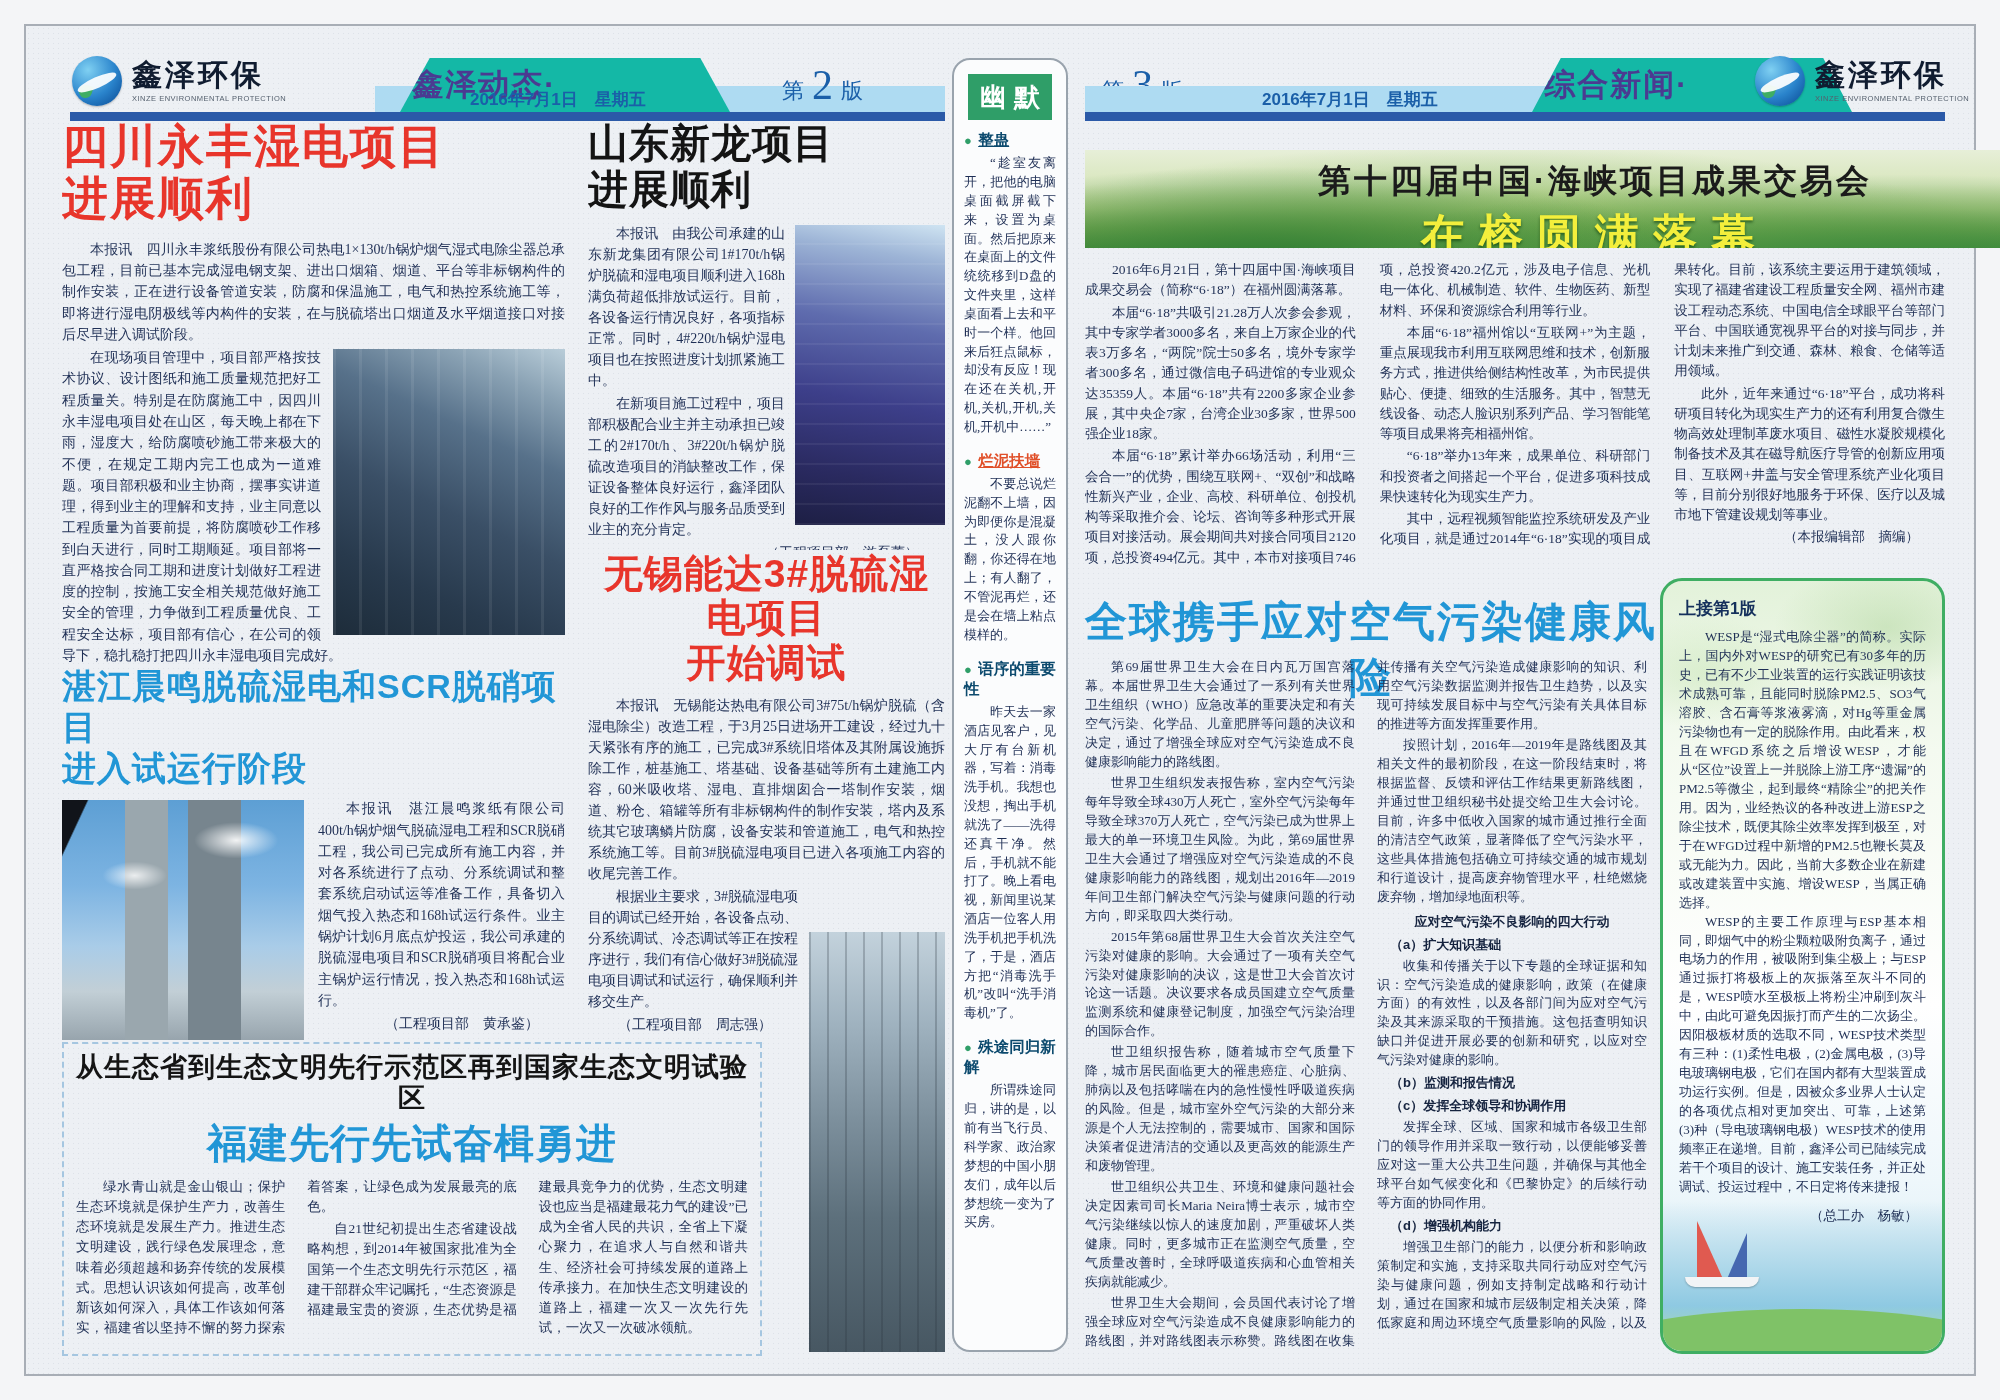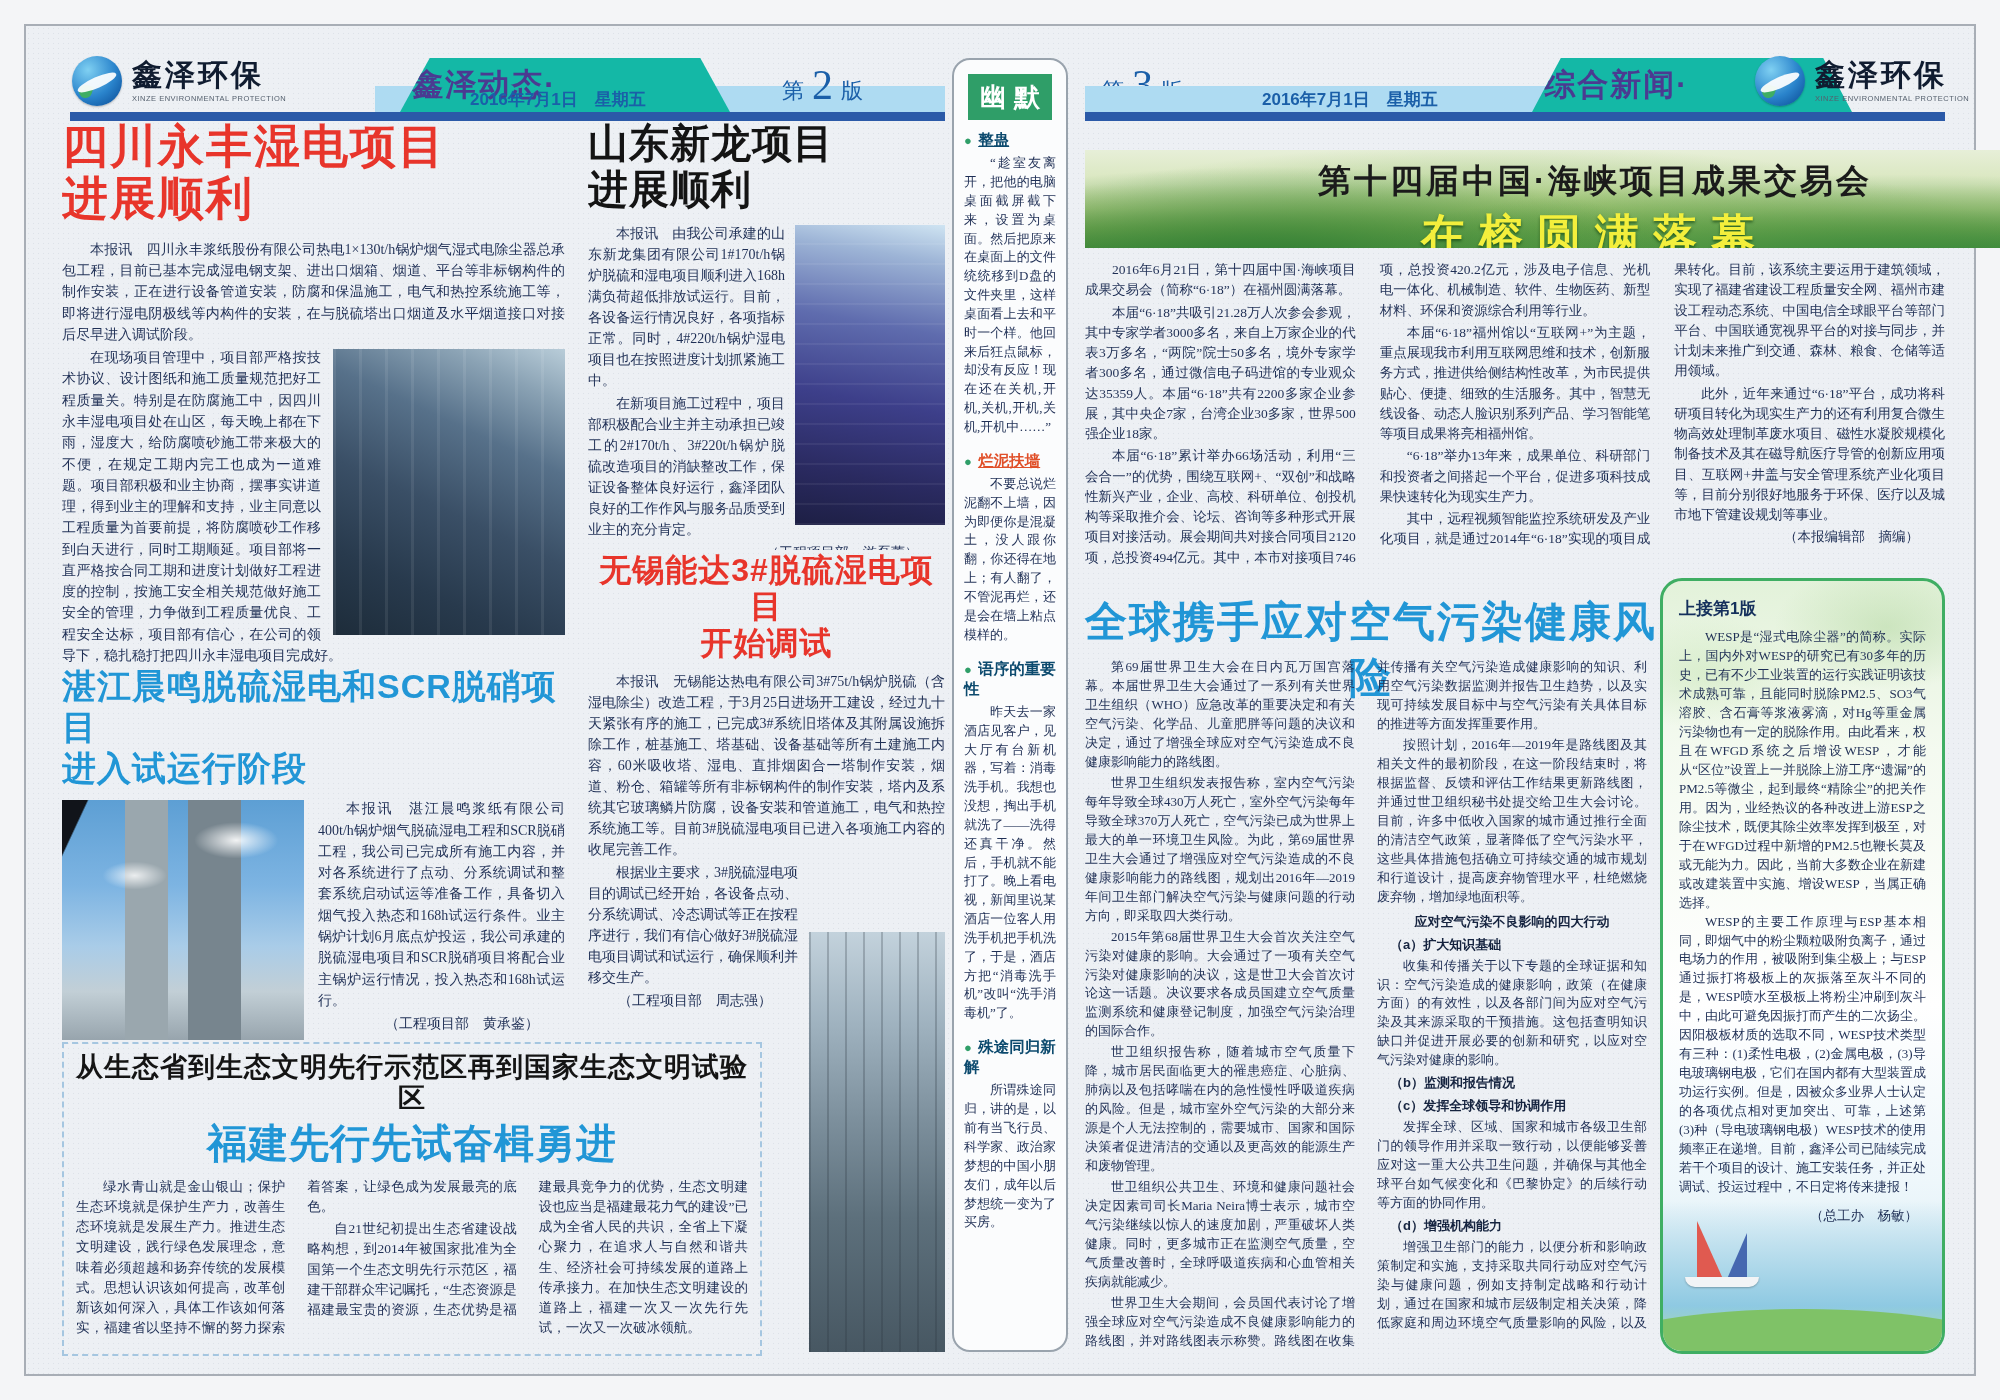--- a/index.html
+++ b/index.html
@@ -54,21 +54,21 @@
   
   .a2{left:588px;top:120px;width:357px;height:430px;}
   .a2 .t-black{font-size:40px;}
   .a2 .body{font-size:14px;line-height:1.5;margin-top:10px;}
   .a2 .ph{float:right;width:150px;height:300px;margin:2px 0 6px 10px;
      background-image:repeating-linear-gradient(0deg, rgba(255,255,255,.06) 0 2px, transparent 2px 20px),
      linear-gradient(190deg,#cfe4f2 0%,#9db4d6 12%,#5f6cae 34%,#3d3f8a 58%,#2a2a60 82%,#1d1f44 100%);}
 
   
   .a3{left:588px;top:552px;width:357px;height:800px;}
-  .a3 .t-red{font-size:32px;text-align:center;letter-spacing:1px;}
+  .a3 .t-red{font-size:39px;text-align:center;letter-spacing:1px;}
   .a3 .body{font-size:14px;line-height:1.5;margin-top:10px;}
   .a3 .narrow{width:210px;}
   .a3 .ph{position:absolute;right:0;top:380px;width:136px;height:420px;
      background-image:repeating-linear-gradient(90deg, rgba(40,50,60,.25) 0 2px, transparent 2px 18px),
      linear-gradient(180deg,#c3d2dc 0%,#9fb2bf 22%,#7c8f9c 45%,#5d707c 68%,#475762 100%);}
 
   
   .a4{left:62px;top:666px;width:503px;height:374px;}
   .a4 .t-blue{font-size:34px;}
   .a4 .body{font-size:14px;line-height:1.52;margin-top:10px;}

